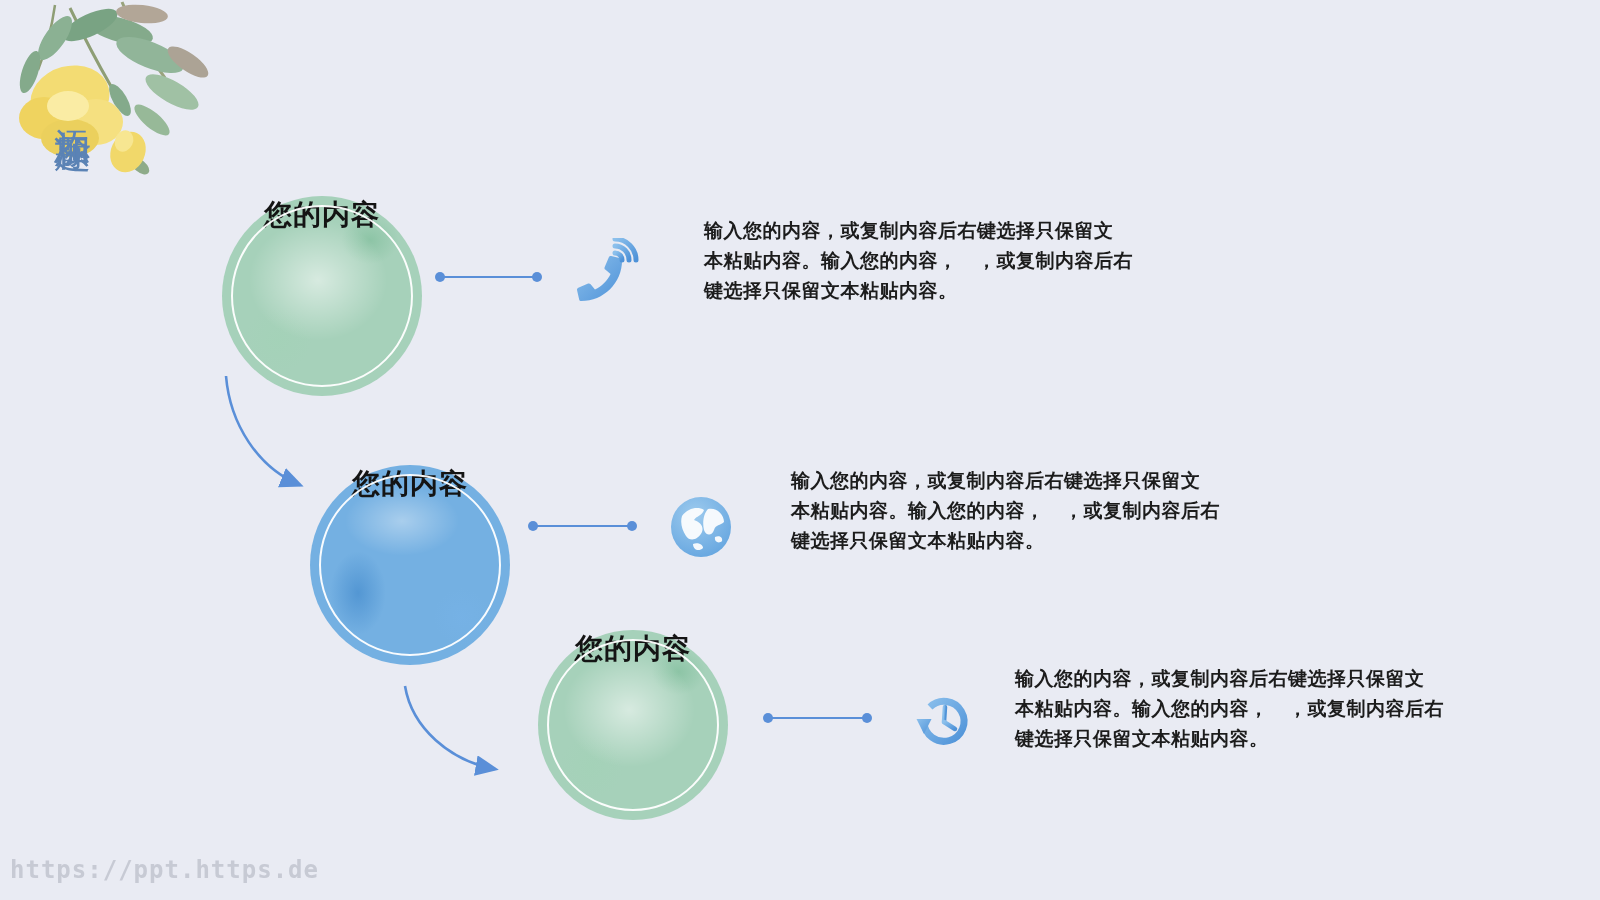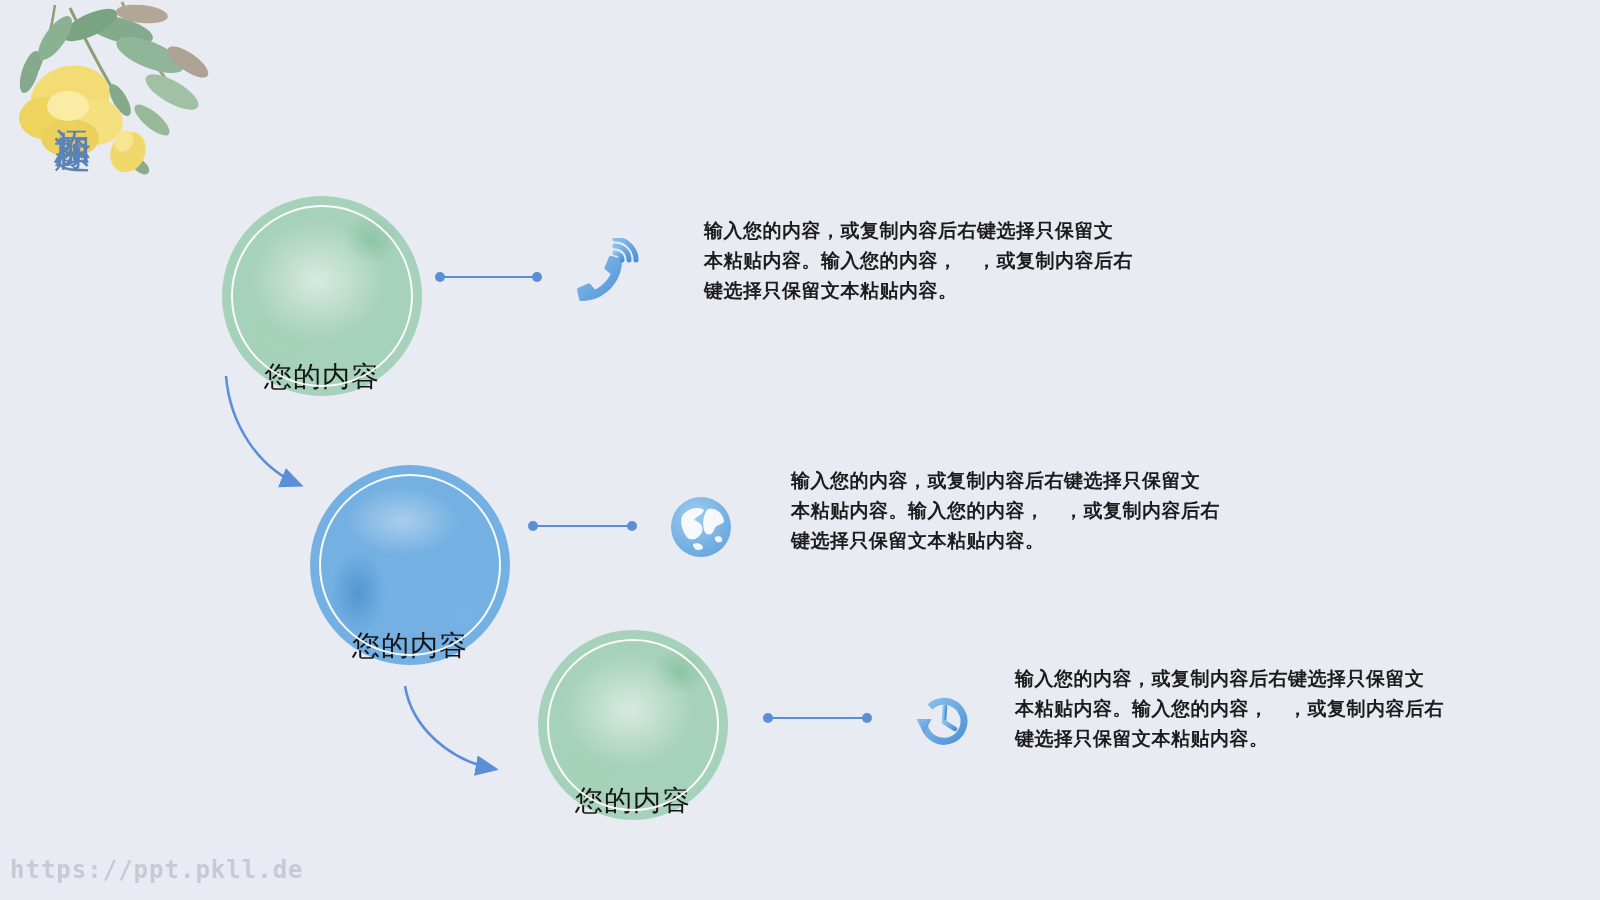--- a/index.html
+++ b/index.html
@@ -16,21 +16,21 @@
   
   .vtitle{
     position:absolute;left:50px;top:99px;
     writing-mode:vertical-rl;text-orientation:upright;
     font-size:37px;line-height:44px;letter-spacing:3px;
     color:var(--title-blue);font-weight:400;z-index:3;
   }
   
   .circle{
     position:absolute;border-radius:50%;
-    display:flex;align-items:flex-end;justify-content:center;z-index:2;
+    display:flex;align-items:flex-start;justify-content:center;z-index:2;font-weight:bold;
   }
   .circle::after{
     content:"";position:absolute;inset:9px;border-radius:50%;
     border:2px solid rgba(255,255,255,.95);pointer-events:none;
   }
   .circle .clabel{
     position:relative;font-size:28px;color:#141414;letter-spacing:1px;
   }
   .green{
     background:
@@ -195,15 +195,15 @@
       <path d="M33 34 L34 19"></path>
       <path d="M33 34 L44 41"></path>
     </g>
   </svg>
   <div class="bodytext b3">
     <div>输入您的内容，或复制内容后右键选择只保留文</div>
     <div>本粘贴内容。输入您的内容，　，或复制内容后右</div>
     <div>键选择只保留文本粘贴内容。</div>
   </div>
 
-  <div class="watermark">https://ppt.pkll.de</div>
+  <div class="watermark">https://ppt.https.de</div>
 
 </div>
 
 </body></html>

